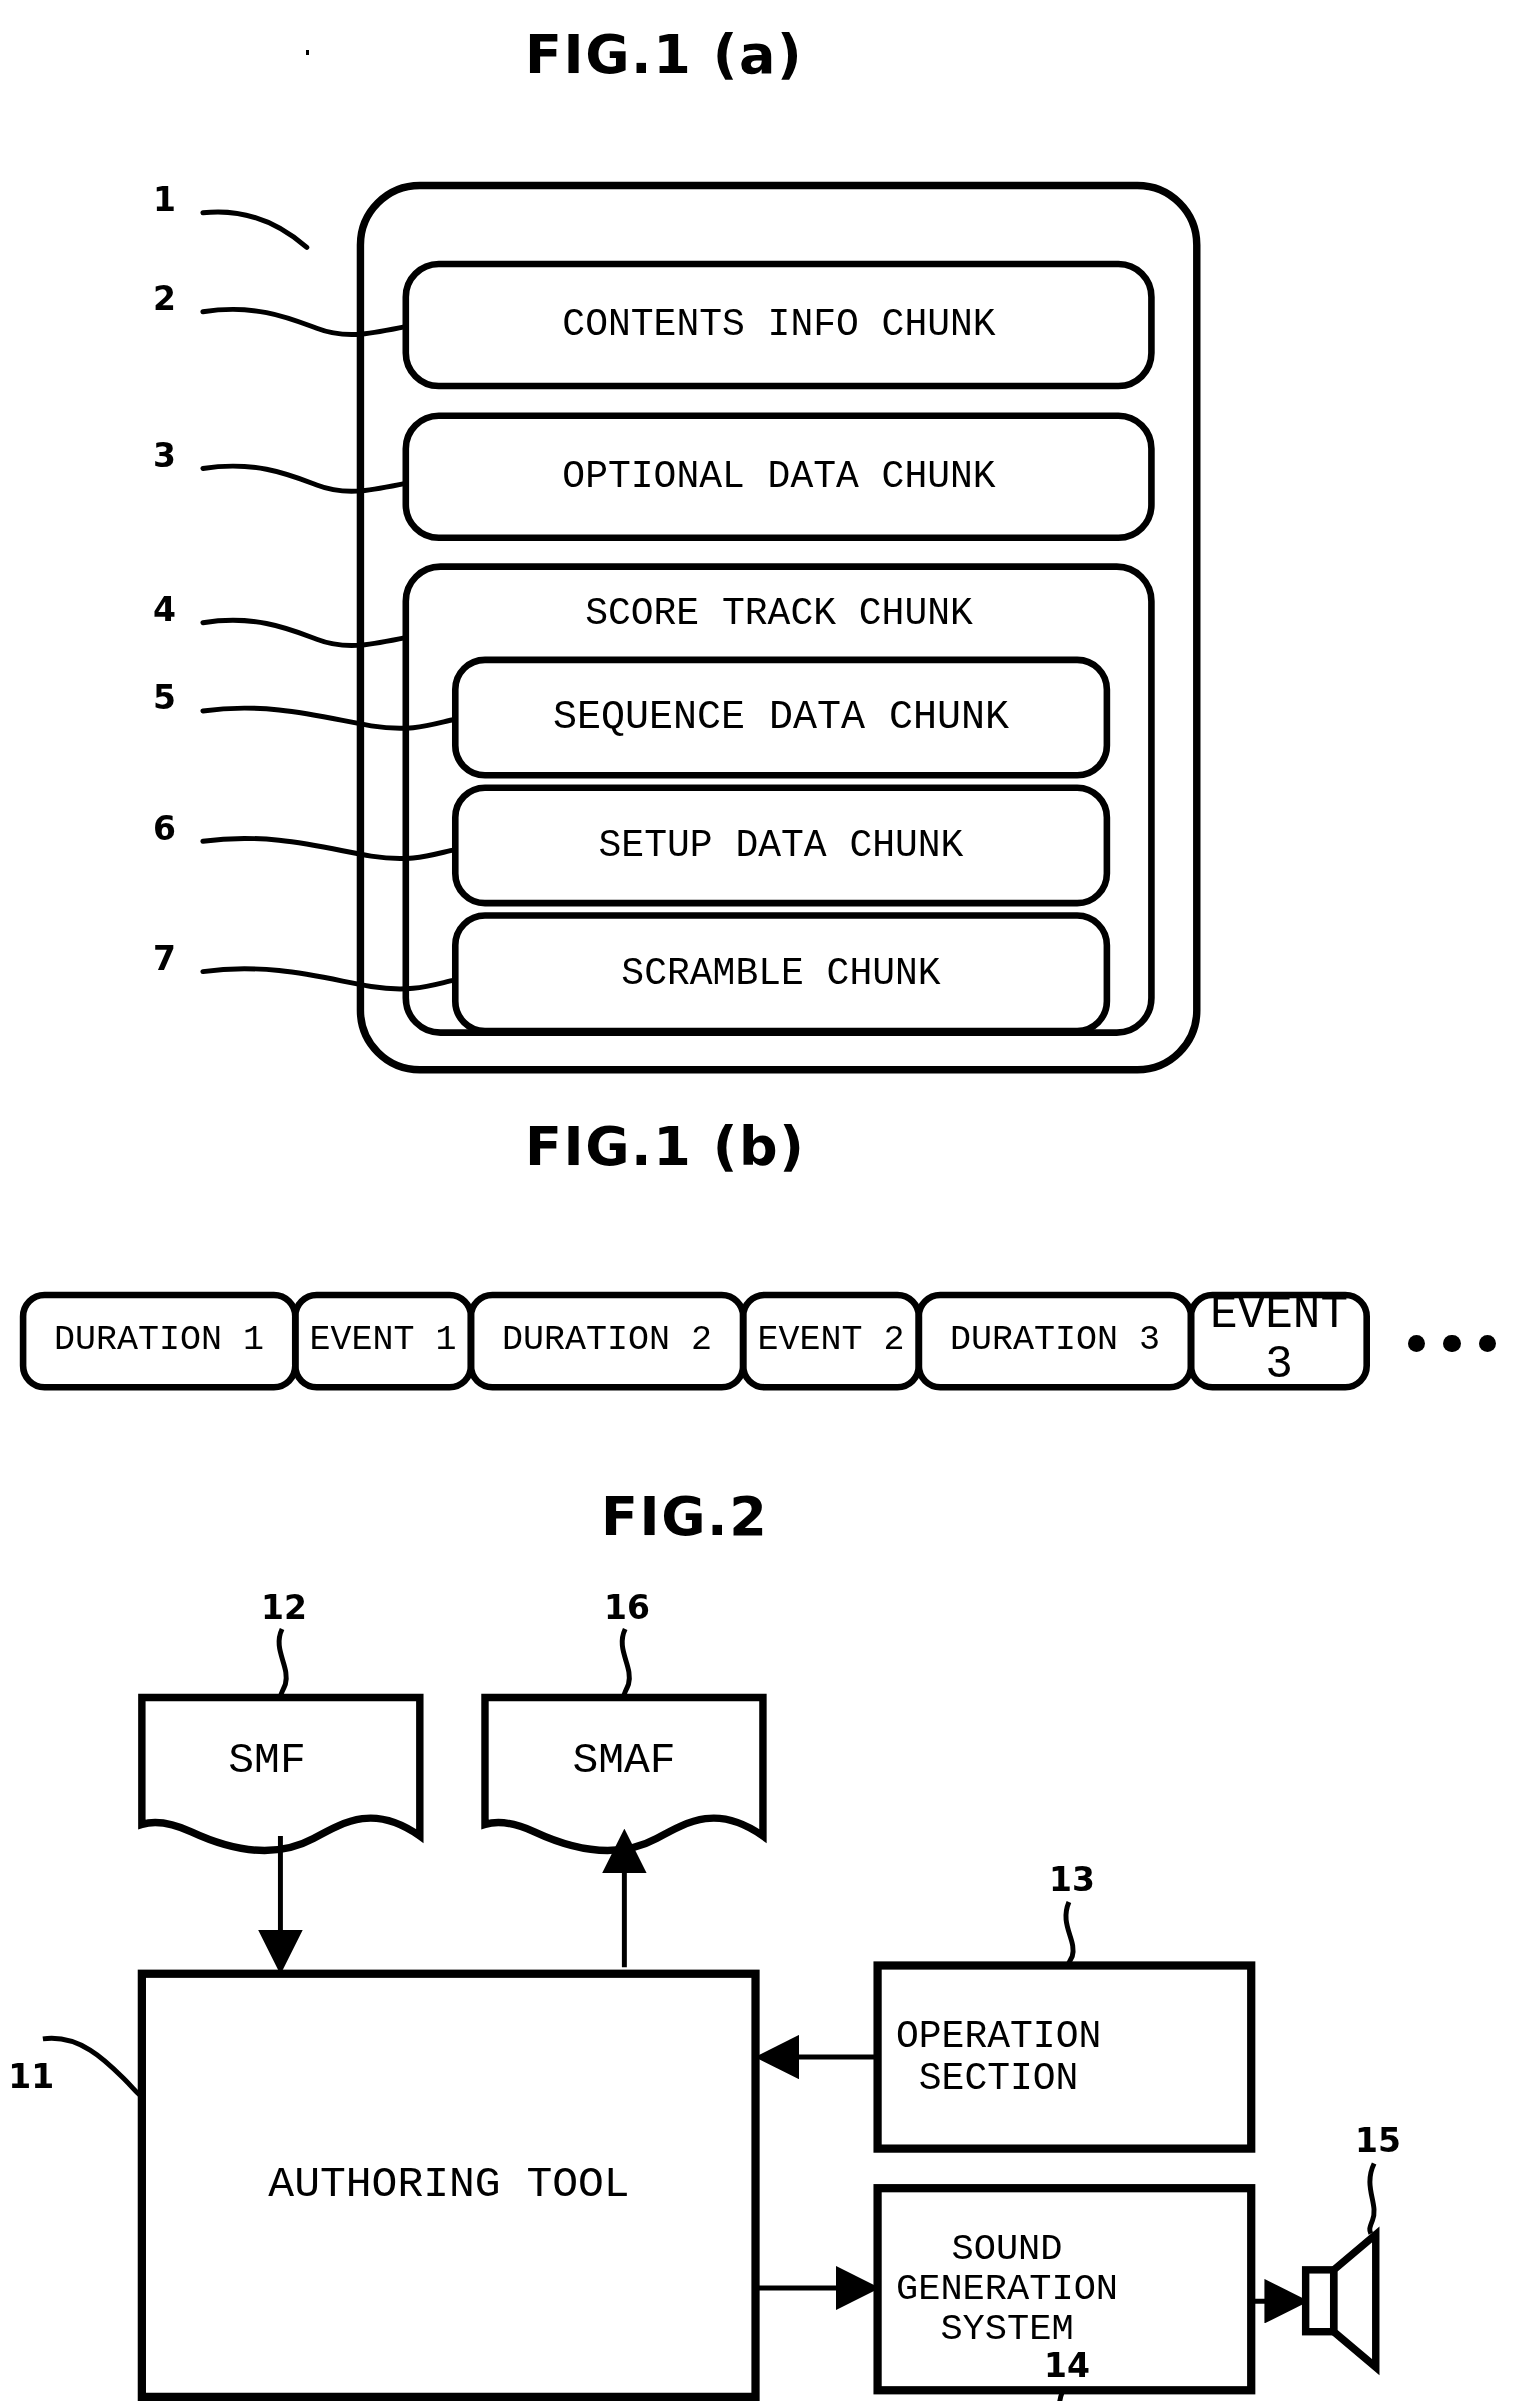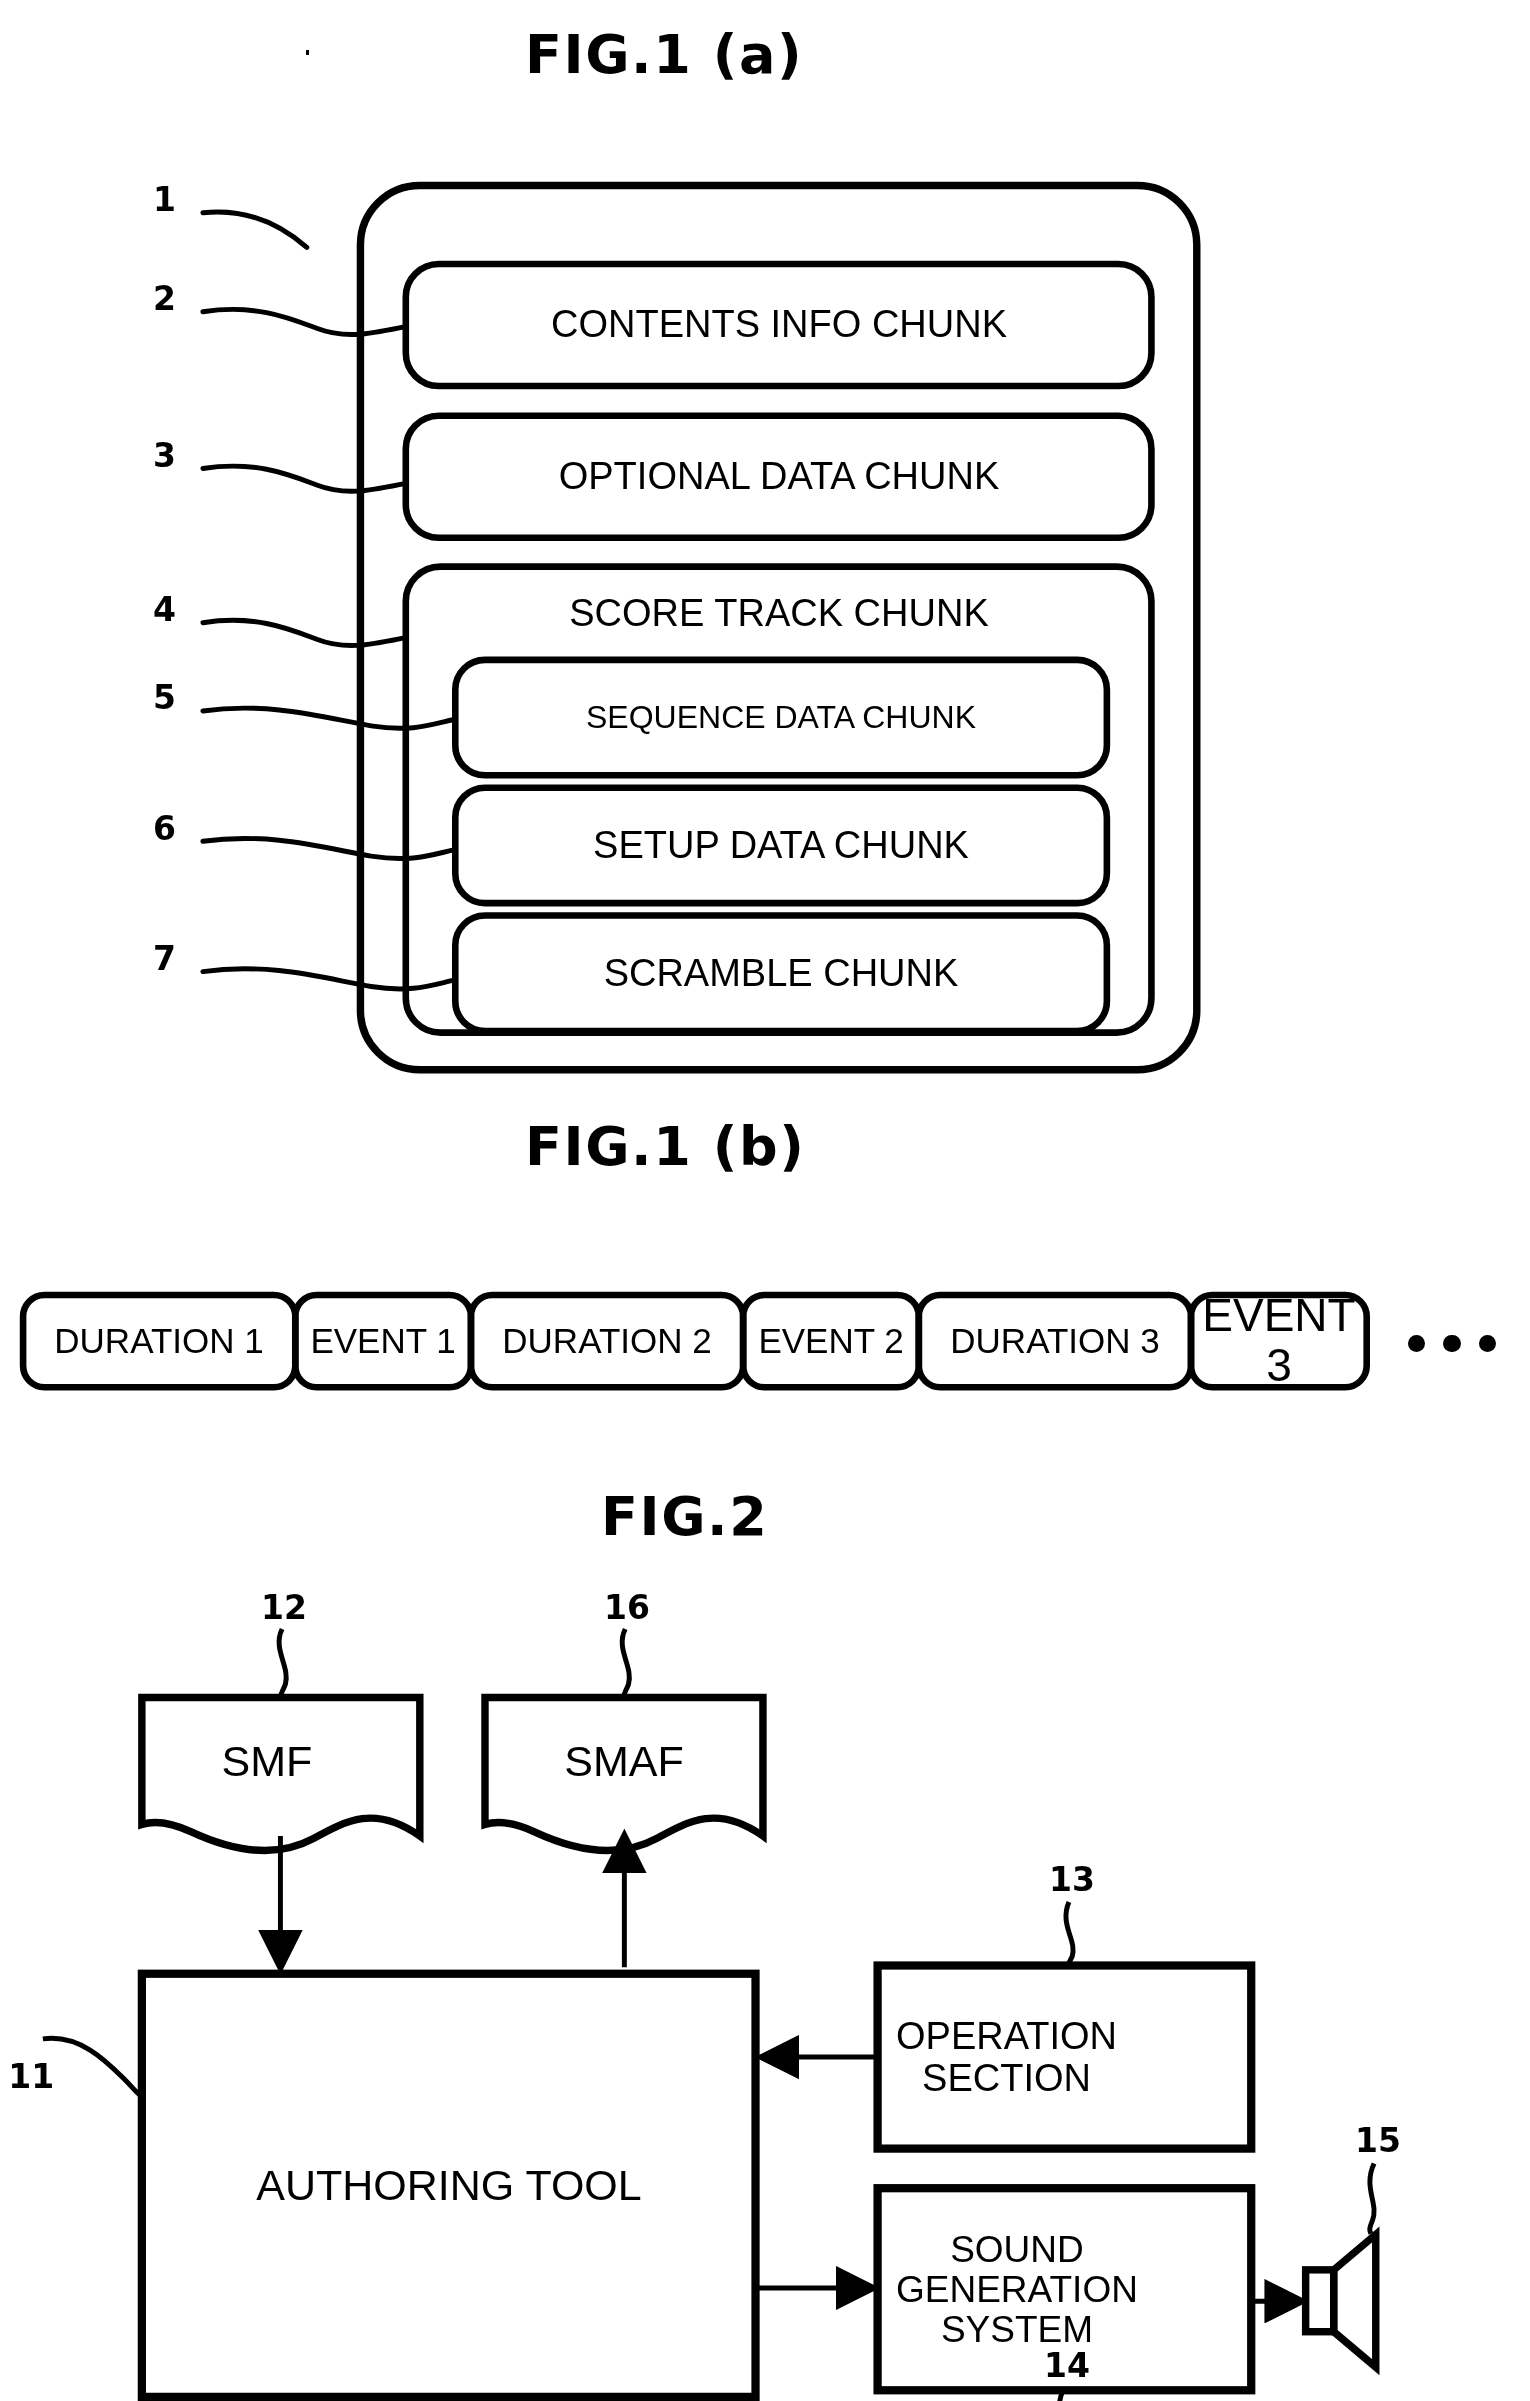--- a/index.html
+++ b/index.html
@@ -18,21 +18,21 @@
   .svg-layer{position:absolute;left:0;top:0;width:1530px;height:2401px;}
 
   .lbl{
     position:absolute;
     display:flex;
     align-items:center;
     justify-content:center;
     text-align:center;
     white-space:pre-line;
     line-height:1.08;
-    font-family:Liberation Sans, sans-serif;
+    font-family:Liberation Mono, monospace;
     color:#000;
   }
   .lbl.left{justify-content:flex-start;}
 
   .refnum{
     position:absolute;
     font-family:"DejaVu Sans","Liberation Sans",sans-serif;
     font-weight:bold;
     font-size:33px;
     color:#000;
@@ -87,21 +87,21 @@
 <div class="refnum" style="left:153px;top:282px;">2</div>
 <div class="refnum" style="left:153px;top:439px;">3</div>
 <div class="refnum" style="left:153px;top:593px;">4</div>
 <div class="refnum" style="left:153px;top:681px;">5</div>
 <div class="refnum" style="left:153px;top:812px;">6</div>
 <div class="refnum" style="left:153px;top:942px;">7</div>
 
 <div class="lbl" style="left:406px;top:264px;width:746px;height:122px;font-size:38px;">CONTENTS INFO CHUNK</div>
 <div class="lbl" style="left:406px;top:416px;width:746px;height:122px;font-size:38px;">OPTIONAL DATA CHUNK</div>
 <div class="lbl" style="left:406px;top:573px;width:746px;height:82px;font-size:38px;">SCORE TRACK CHUNK</div>
-<div class="lbl" style="left:455px;top:660px;width:652px;height:115px;font-size:32px;">SEQUENCE DATA CHUNK</div>
+<div class="lbl" style="left:455px;top:660px;width:652px;height:115px;font-size:40px;">SEQUENCE DATA CHUNK</div>
 <div class="lbl" style="left:455px;top:788px;width:652px;height:115px;font-size:38px;">SETUP DATA CHUNK</div>
 <div class="lbl" style="left:455px;top:916px;width:652px;height:115px;font-size:38px;">SCRAMBLE CHUNK</div>
 
 <div class="fig-title" style="left:525px;top:1115px;font-size:54px;">FIG.1 (b)</div>
 
 <svg class="svg-layer" viewBox="0 0 1855 2911" xmlns="http://www.w3.org/2000/svg">
   <g fill="none" stroke="#000" stroke-width="8" stroke-linecap="round" stroke-linejoin="round">
     <rect x="28" y="1570" width="330" height="112" rx="26" ry="26"></rect>
     <rect x="358" y="1570" width="213" height="112" rx="26" ry="26"></rect>
     <rect x="571" y="1570" width="330" height="112" rx="26" ry="26"></rect>

